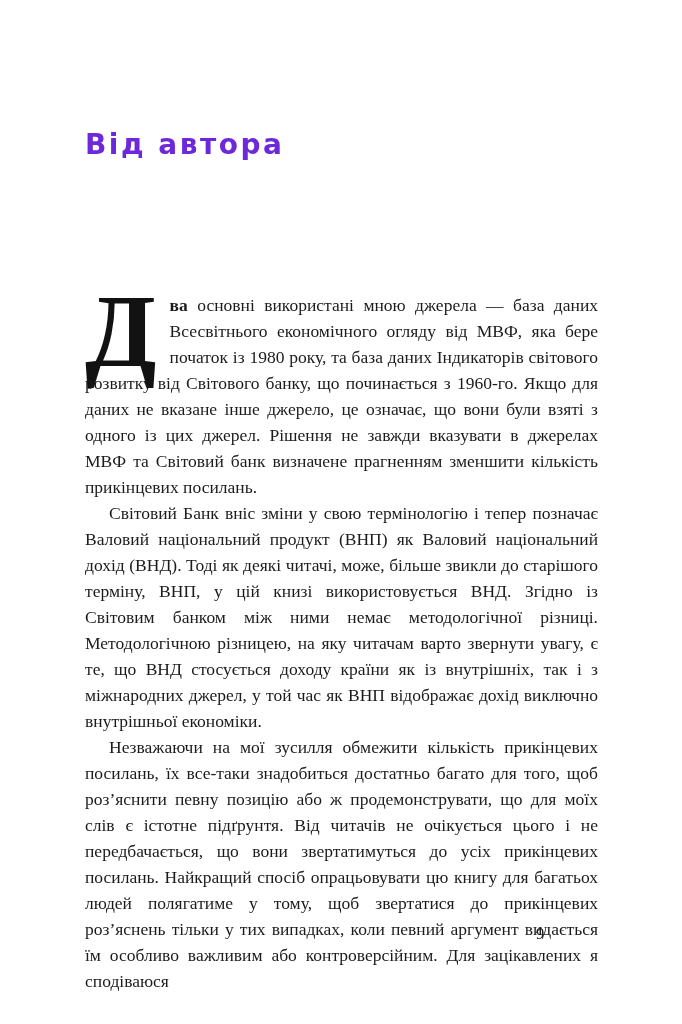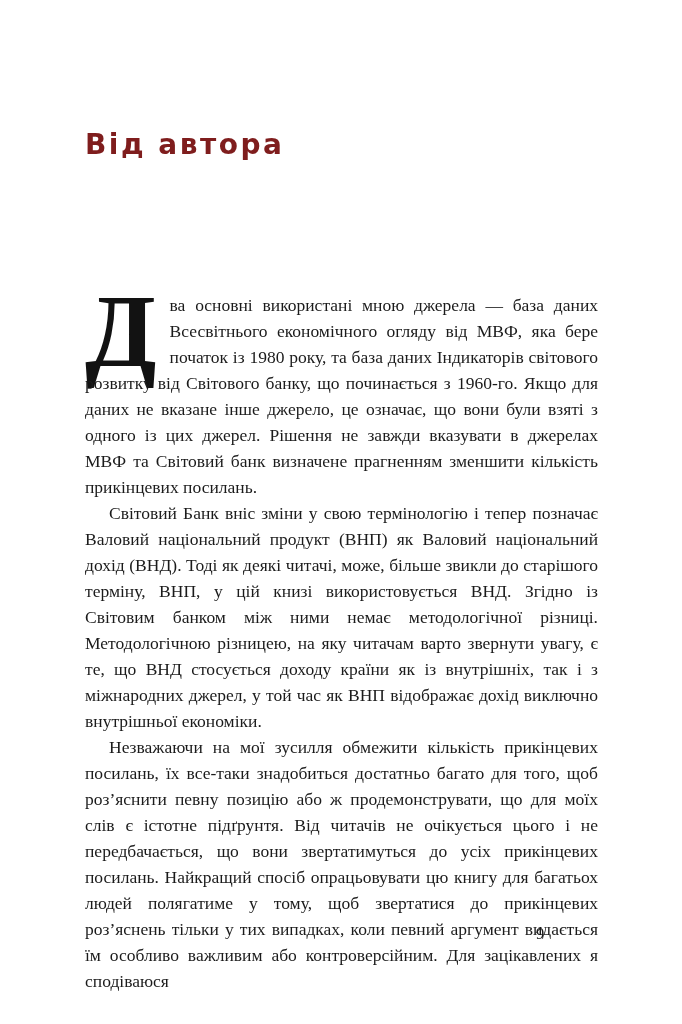--- a/index.html
+++ b/index.html
@@ -17,21 +17,21 @@
   }
   .chapter-title {
     position: absolute;
     left: 85px;
     top: 128px;
     margin: 0;
     font-family: "DejaVu Sans", sans-serif;
     font-weight: 700;
     font-size: 28px;
     letter-spacing: 2.5px;
-    color: #7f1d1d;
+    color: #6d28d9;
   }
   .body-text {
     position: absolute;
     left: 85px;
     top: 292px;
     width: 513px;
     font-family: "Liberation Serif", serif;
     font-size: 17.5px;
     line-height: 26px;
     text-align: justify;
@@ -46,21 +46,21 @@
   .dropcap {
     float: left;
     font-family: "Liberation Serif", serif;
     font-weight: 700;
     font-size: 104px;
     line-height: 72px;
     padding: 3px 13px 0 0;
     color: #121212;
   }
   .first-word-rest {
-    font-weight: 400;
+    font-weight: 700;
   }
   .page-number {
     position: absolute;
     left: 536px;
     top: 924px;
     font-family: "Liberation Serif", serif;
     font-size: 16.5px;
     color: #1b1b1b;
   }
 </style>

